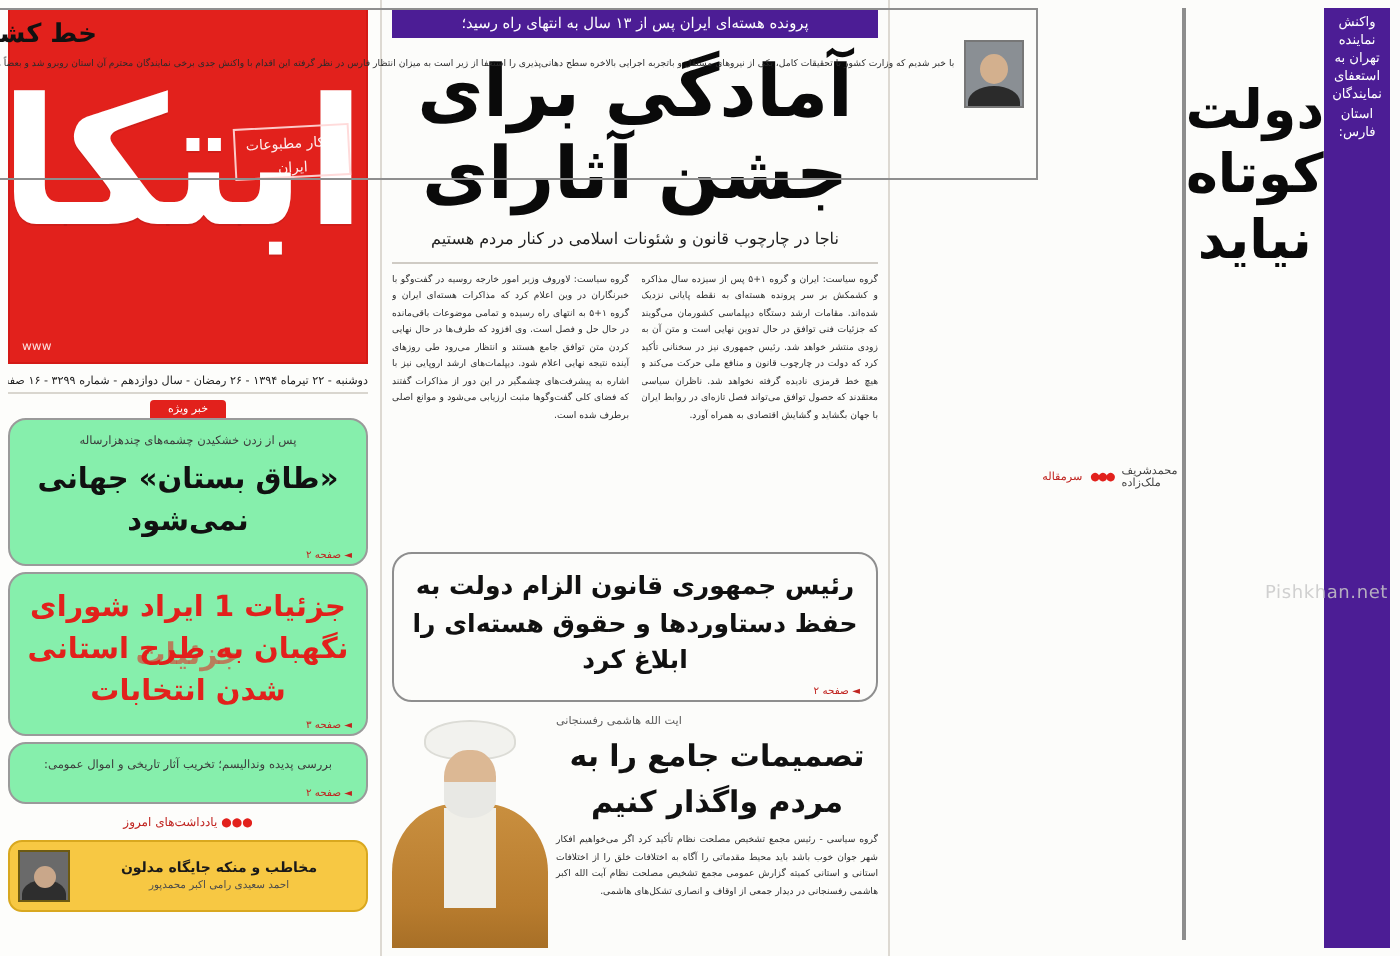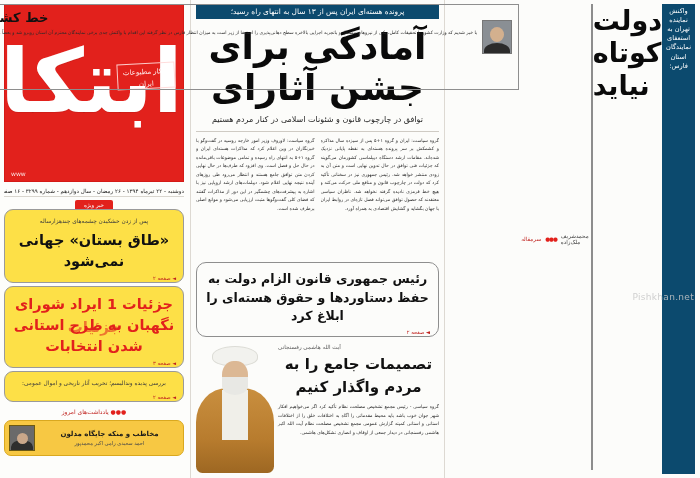--- a/index.html
+++ b/index.html
@@ -85,21 +85,21 @@
     font-size: 5.5px;
     padding: 1.5px 9px;
     border-radius: 2px 2px 0 0;
     margin-bottom: -3px;
     position: relative; z-index: 3;
   }
 
   .teaser {
     border: 1px solid #9a9a9a;
     border-radius: 9px;
-    background: #fde047;
+    background: #86efac;
     padding: 7px 7px 10px;
     position: relative;
     flex: none;
   }
   .teaser-kicker {
     font-size: 5.8px;
     color: #3b3b3b;
     text-align: center;
     margin-bottom: 4px;
     line-height: 1.5;
@@ -196,21 +196,21 @@
   .col-center {
     width: 255px;
     height: 100%;
     padding: 4px 5px;
     border-left: 1px solid #ddd9d2;
     border-right: 1px solid #ddd9d2;
     display: flex;
     flex-direction: column;
   }
   .kicker-bar {
-    background: #0c4a6e;
+    background: #4c1d95;
     color: #ffffff;
     font-size: 7.4px;
     text-align: center;
     padding: 2.5px 4px;
     line-height: 1.4;
   }
   .lead-title {
     font-size: 36px;
     font-weight: bold;
     text-align: center;
@@ -243,21 +243,21 @@
     text-align: justify;
     color: #2a2a2a;
     overflow: hidden;
   }
 
   .box-head {
     border: 1px solid #8e8e8e;
     border-radius: 10px;
     padding: 7px 9px 10px;
     position: relative;
-    margin-top: 2px;
+    margin-top: 16px;
     flex: none;
   }
   .box-head-title {
     font-size: 12.5px;
     font-weight: bold;
     text-align: center;
     line-height: 1.5;
     color: #111;
   }
   .box-page {
@@ -351,25 +351,26 @@
     width: 255px;
     height: 100%;
     padding: 4px 5px;
     display: flex;
     flex-direction: row;
   }
   .kicker-bar.left { font-size: 6.6px; }
   .left-title {
     font-size: 27px;
     font-weight: bold;
-    text-align: left;
+    text-align: center;
     line-height: 1.2;
     color: #0a0a0a;
     padding: 1px 0 4px;
     letter-spacing: -1px;
+    margin-top: 35px;
   }
   .photo {
     position: relative;
     flex: 1;
     background: linear-gradient(160deg,#83bb8e 0%,#6fae7f 40%,#86c093 100%);
     border: 1px solid #8d8d8d;
     overflow: hidden;
     margin-bottom: 4px;
   }
   .photo .desk {
@@ -577,21 +578,21 @@
         </div>
 
       </div>
 
     </div>
   </div>
 
   <div class="col-center">
     <div class="kicker-bar">پرونده هسته‌ای ایران پس از ۱۳ سال به انتهای راه رسید؛</div>
     <div class="lead-title">آمادگی برای جشن آثار‌ای</div>
-    <div class="lead-sub">توافق در چارچوب قانون و شئونات اسلامی در کنار مردم هستیم</div>
+    <div class="lead-sub">ناجا در چارچوب قانون و شئونات اسلامی در کنار مردم هستیم</div>
 
     <div class="body-cols">
       <div class="body-col">گروه سیاست: لاوروف وزیر امور خارجه روسیه در گفت‌وگو با خبرنگاران در وین اعلام کرد که مذاکرات هسته‌ای ایران و گروه ۱+۵ به انتهای راه رسیده و تمامی موضوعات باقی‌مانده در حال حل و فصل است. وی افزود که طرف‌ها در حال نهایی کردن متن توافق جامع هستند و انتظار می‌رود طی روزهای آینده نتیجه نهایی اعلام شود. دیپلمات‌های ارشد اروپایی نیز با اشاره به پیشرفت‌های چشمگیر در این دور از مذاکرات گفتند که فضای کلی گفت‌وگوها مثبت ارزیابی می‌شود و موانع اصلی برطرف شده است.</div>
       <div class="body-col">گروه سیاست: ایران و گروه ۱+۵ پس از سیزده سال مذاکره و کشمکش بر سر پرونده هسته‌ای به نقطه پایانی نزدیک شده‌اند. مقامات ارشد دستگاه دیپلماسی کشورمان می‌گویند که جزئیات فنی توافق در حال تدوین نهایی است و متن آن به زودی منتشر خواهد شد. رئیس جمهوری نیز در سخنانی تأکید کرد که دولت در چارچوب قانون و منافع ملی حرکت می‌کند و هیچ خط قرمزی نادیده گرفته نخواهد شد. ناظران سیاسی معتقدند که حصول توافق می‌تواند فصل تازه‌ای در روابط ایران با جهان بگشاید و گشایش اقتصادی به همراه آورد.</div>
     </div>
 
     <div class="box-head">
       <div class="box-head-title">رئیس جمهوری قانون الزام دولت به حفظ دستاوردها و حقوق هسته‌ای را ابلاغ کرد</div>
       <div class="box-page">صفحه ۲</div>
     </div>

